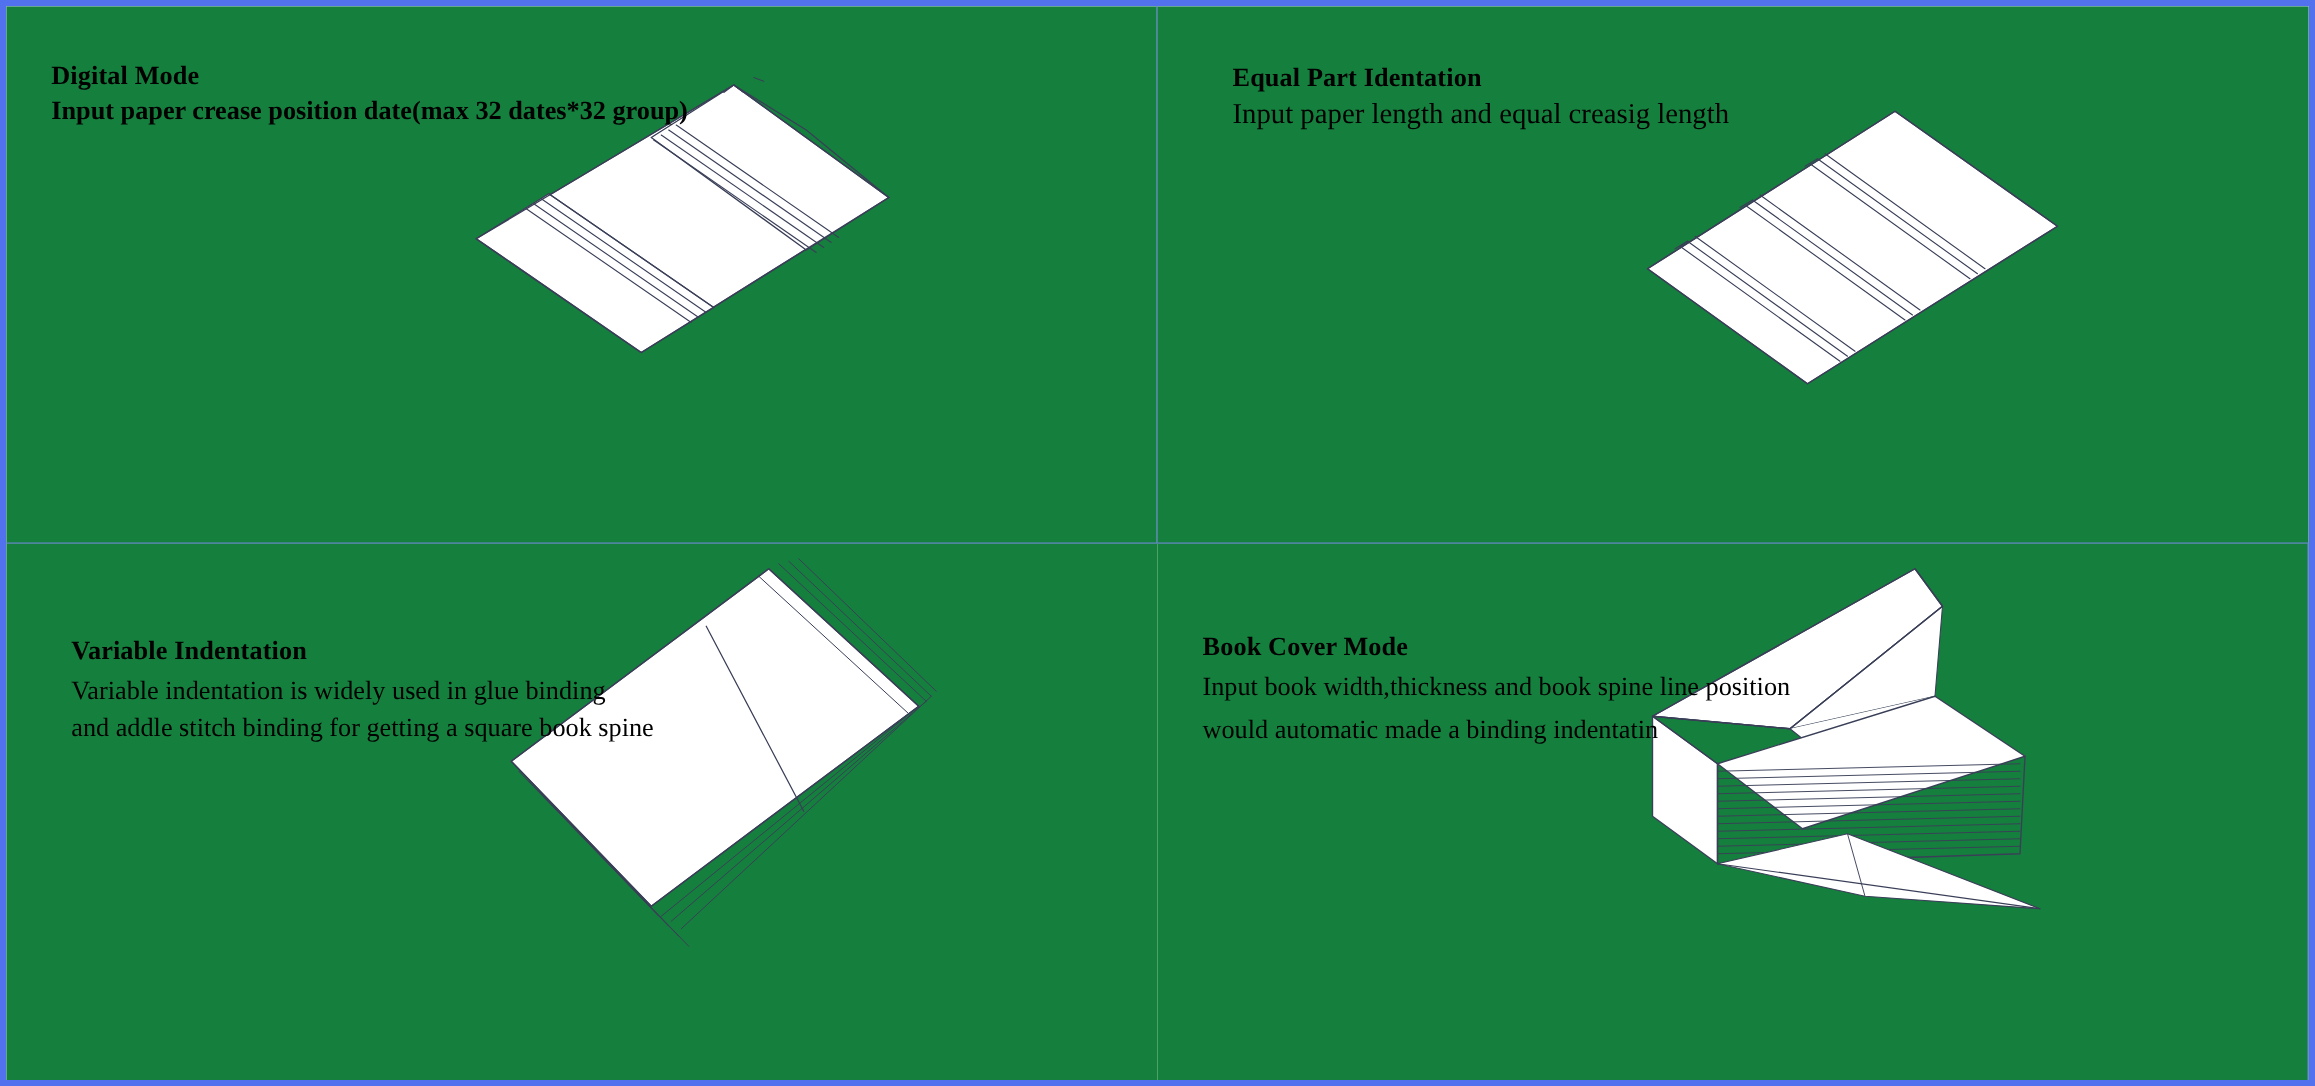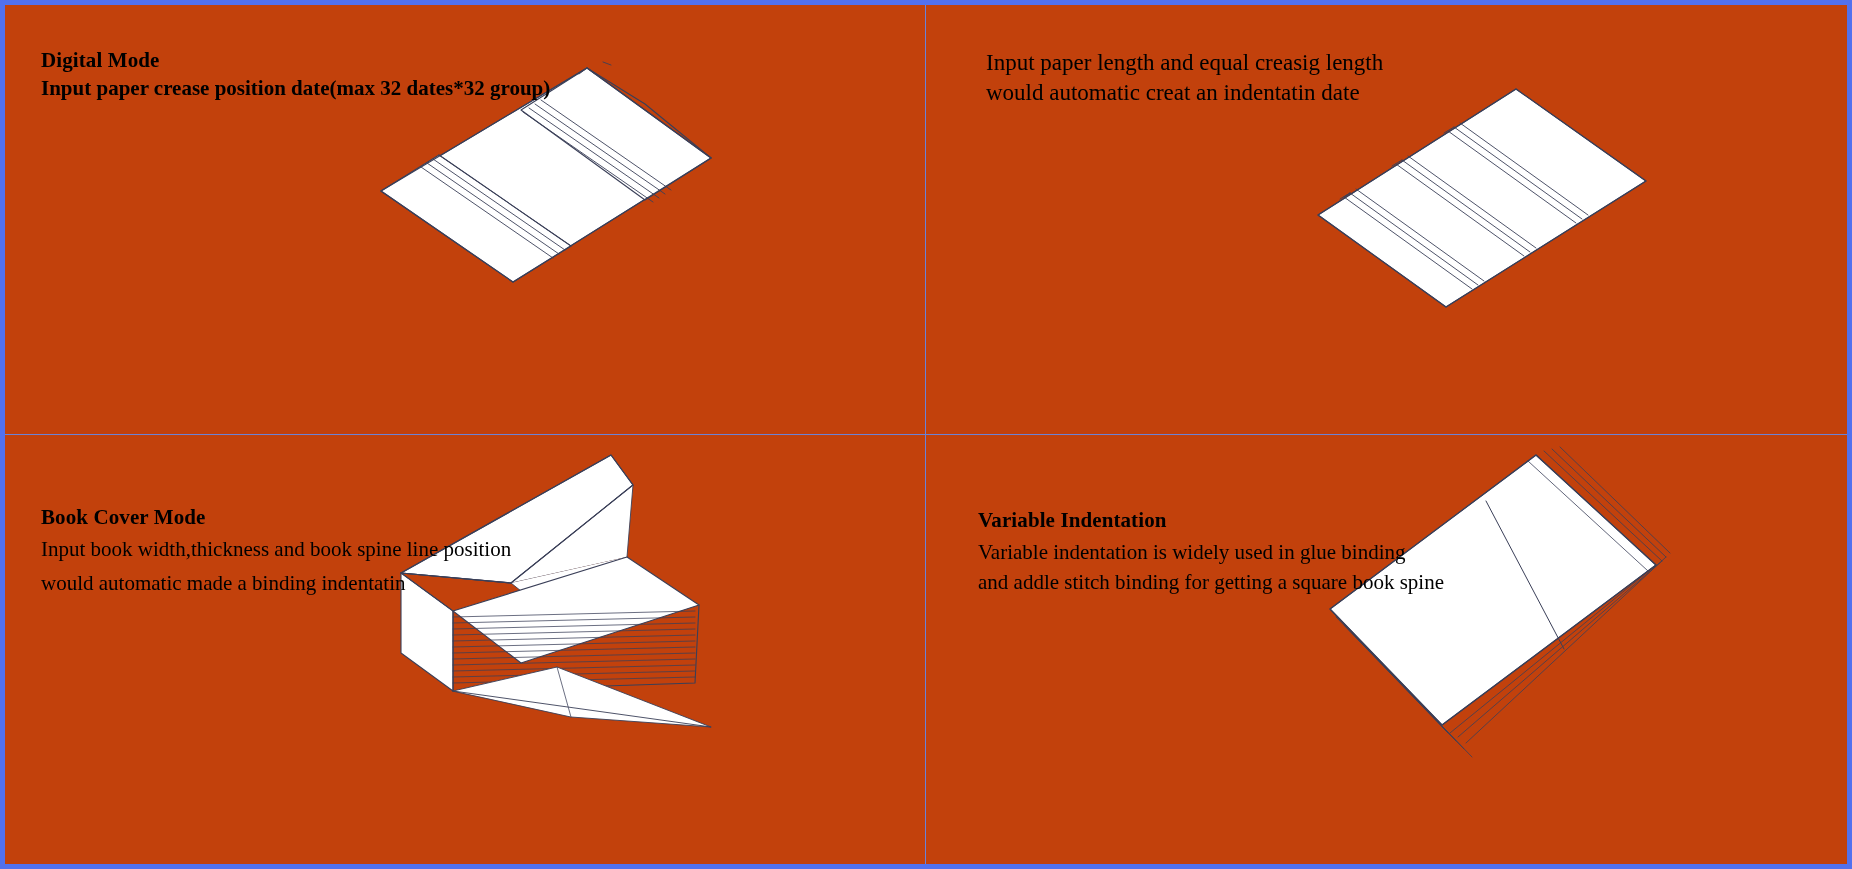--- a/index.html
+++ b/index.html
@@ -23,21 +23,21 @@
     position: absolute;
     inset: 0;
     display: grid;
     grid-template-columns: 1fr 1fr;
     grid-template-rows: 1fr 1fr;
   }
   .panel {
     position: relative;
     box-sizing: border-box;
     overflow: hidden;
-    background: #c2410c;
+    background: #15803d;
   }
   .panel.tl { border-right: 1px solid #6a83d8; border-bottom: 1px solid #6a83d8; }
   .panel.tr { border-bottom: 1px solid #6a83d8; }
   .panel.bl { border-right: 1px solid #6a83d8; }
   .panel.br { }
 
   .text-block {
     position: absolute;
     z-index: 3;
   }
@@ -118,22 +118,22 @@
           <path d="M214 14 L222 8 L230 14" stroke-width="0.9"></path>
           <path d="M238 2 L246 5" stroke-width="0.9"></path>
 
           <path d="M222 8 L346 98 L148 222 L16 131 Z" fill="none"></path>
         </svg>
       </div>
     </div>
 
     <div class="panel tr">
       <div class="text-block">
+        <div class="heading">Equal Part Identation</div>
         <div class="body-line">Input paper length and equal creasig length</div>
-        <div class="body-line">would automatic creat an indentatin date</div>
       </div>
       <div class="art">
         <svg width="350" height="230" viewBox="0 0 350 230" fill="none" stroke="#3a3f58" stroke-width="1.1" stroke-linejoin="round" stroke-linecap="round">
 
           <path d="M200 6 L330 98 L130 224 L2 132 Z" fill="#ffffff"></path>
 
           <path d="M34 110 L162 202" stroke-width="0.9"></path>
           <path d="M40 106 L168 198" stroke-width="0.9"></path>
           <path d="M28 114 L156 206" stroke-width="0.9"></path>
           <path d="M28 114 L34 110" stroke-width="0.9"></path>
@@ -144,20 +144,52 @@
 
           <path d="M138 44 L266 136" stroke-width="0.9"></path>
           <path d="M144 40 L272 132" stroke-width="0.9"></path>
           <path d="M132 48 L260 140" stroke-width="0.9"></path>
 
           <path d="M76 83 L86 77" stroke-width="0.9"></path>
           <path d="M128 50 L138 44" stroke-width="0.9"></path>
           <path d="M24 116 L34 110" stroke-width="0.9"></path>
 
           <path d="M200 6 L330 98 L130 224 L2 132 Z" fill="none"></path>
+        </svg>
+      </div>
+    </div>
+
+    <div class="panel br">
+      <div class="text-block">
+        <div class="heading">Variable Indentation</div>
+        <div class="body-line">Variable indentation is widely used in glue binding</div>
+        <div class="body-line">and  addle stitch binding for getting a square book spine</div>
+      </div>
+      <div class="art">
+        <svg width="340" height="300" viewBox="0 0 340 300" fill="none" stroke="#3a3f58" stroke-width="1.1" stroke-linejoin="round" stroke-linecap="round">
+
+          <path d="M210 10 L330 120 L116 280 L4 164 Z" fill="#ffffff"></path>
+
+          <path d="M160 56 L238 204" stroke-width="1"></path>
+
+          <path d="M218 6 L336 116" stroke-width="0.8"></path>
+          <path d="M226 4 L340 112" stroke-width="0.8"></path>
+          <path d="M234 2 L344 108" stroke-width="0.8"></path>
+          <path d="M202 16 L322 126" stroke-width="0.8"></path>
+
+          <path d="M10 172 L122 288" stroke-width="0.8"></path>
+          <path d="M18 180 L130 296" stroke-width="0.8"></path>
+          <path d="M26 188 L138 304" stroke-width="0.8"></path>
+          <path d="M34 196 L146 312" stroke-width="0.8"></path>
+
+          <path d="M330 120 L124 288" stroke-width="0.8"></path>
+          <path d="M336 116 L132 292" stroke-width="0.8"></path>
+          <path d="M340 112 L140 298" stroke-width="0.8"></path>
+
+          <path d="M210 10 L330 120 L116 280 L4 164 Z" fill="none"></path>
         </svg>
       </div>
     </div>
 
     <div class="panel bl">
       <div class="text-block">
         <div class="heading">Book Cover Mode</div>
         <div class="body-line">Input book width,thickness and book spine line position</div>
         <div class="body-line">would automatic made a binding indentatin</div>
       </div>
@@ -192,46 +224,14 @@
 
           <path d="M72 246 L176 222 L330 282 L190 272 Z" fill="#ffffff" stroke-width="0.9"></path>
           <path d="M72 246 L330 282" stroke-width="0.9"></path>
           <path d="M176 222 L190 272" stroke-width="0.75"></path>
 
           <path d="M230 10 L252 40 L130 138 L20 128 Z" fill="none"></path>
         </svg>
       </div>
     </div>
 
-    <div class="panel br">
-      <div class="text-block">
-        <div class="heading">Variable Indentation</div>
-        <div class="body-line">Variable indentation is widely used in glue binding</div>
-        <div class="body-line">and  addle stitch binding for getting a square book spine</div>
-      </div>
-      <div class="art">
-        <svg width="340" height="300" viewBox="0 0 340 300" fill="none" stroke="#3a3f58" stroke-width="1.1" stroke-linejoin="round" stroke-linecap="round">
-
-          <path d="M210 10 L330 120 L116 280 L4 164 Z" fill="#ffffff"></path>
-
-          <path d="M160 56 L238 204" stroke-width="1"></path>
-
-          <path d="M218 6 L336 116" stroke-width="0.8"></path>
-          <path d="M226 4 L340 112" stroke-width="0.8"></path>
-          <path d="M234 2 L344 108" stroke-width="0.8"></path>
-          <path d="M202 16 L322 126" stroke-width="0.8"></path>
-
-          <path d="M10 172 L122 288" stroke-width="0.8"></path>
-          <path d="M18 180 L130 296" stroke-width="0.8"></path>
-          <path d="M26 188 L138 304" stroke-width="0.8"></path>
-          <path d="M34 196 L146 312" stroke-width="0.8"></path>
-
-          <path d="M330 120 L124 288" stroke-width="0.8"></path>
-          <path d="M336 116 L132 292" stroke-width="0.8"></path>
-          <path d="M340 112 L140 298" stroke-width="0.8"></path>
-
-          <path d="M210 10 L330 120 L116 280 L4 164 Z" fill="none"></path>
-        </svg>
-      </div>
-    </div>
-
   </div>
 </div>
 
 </body></html>

